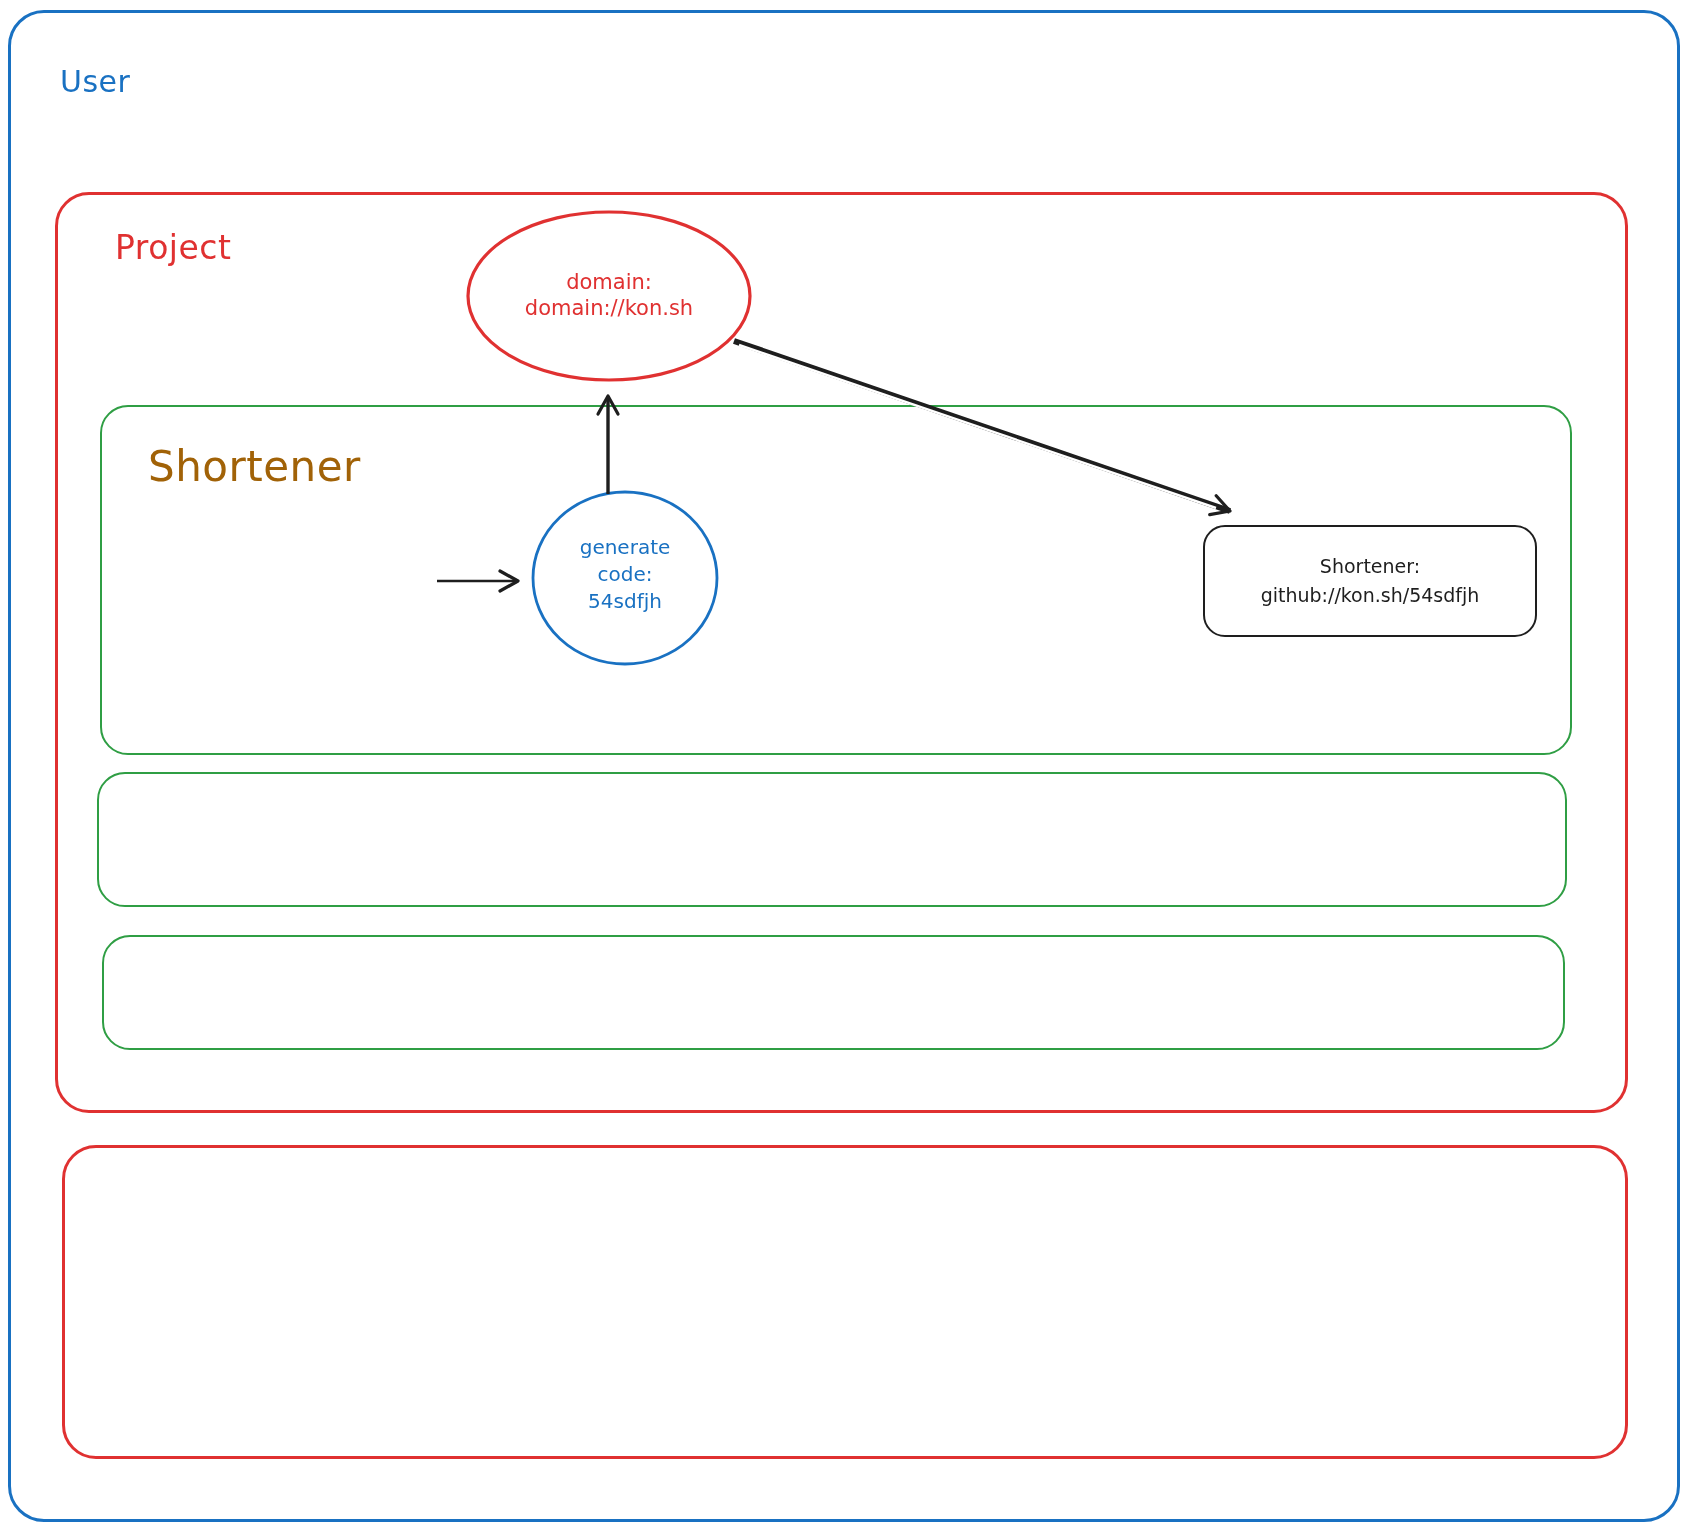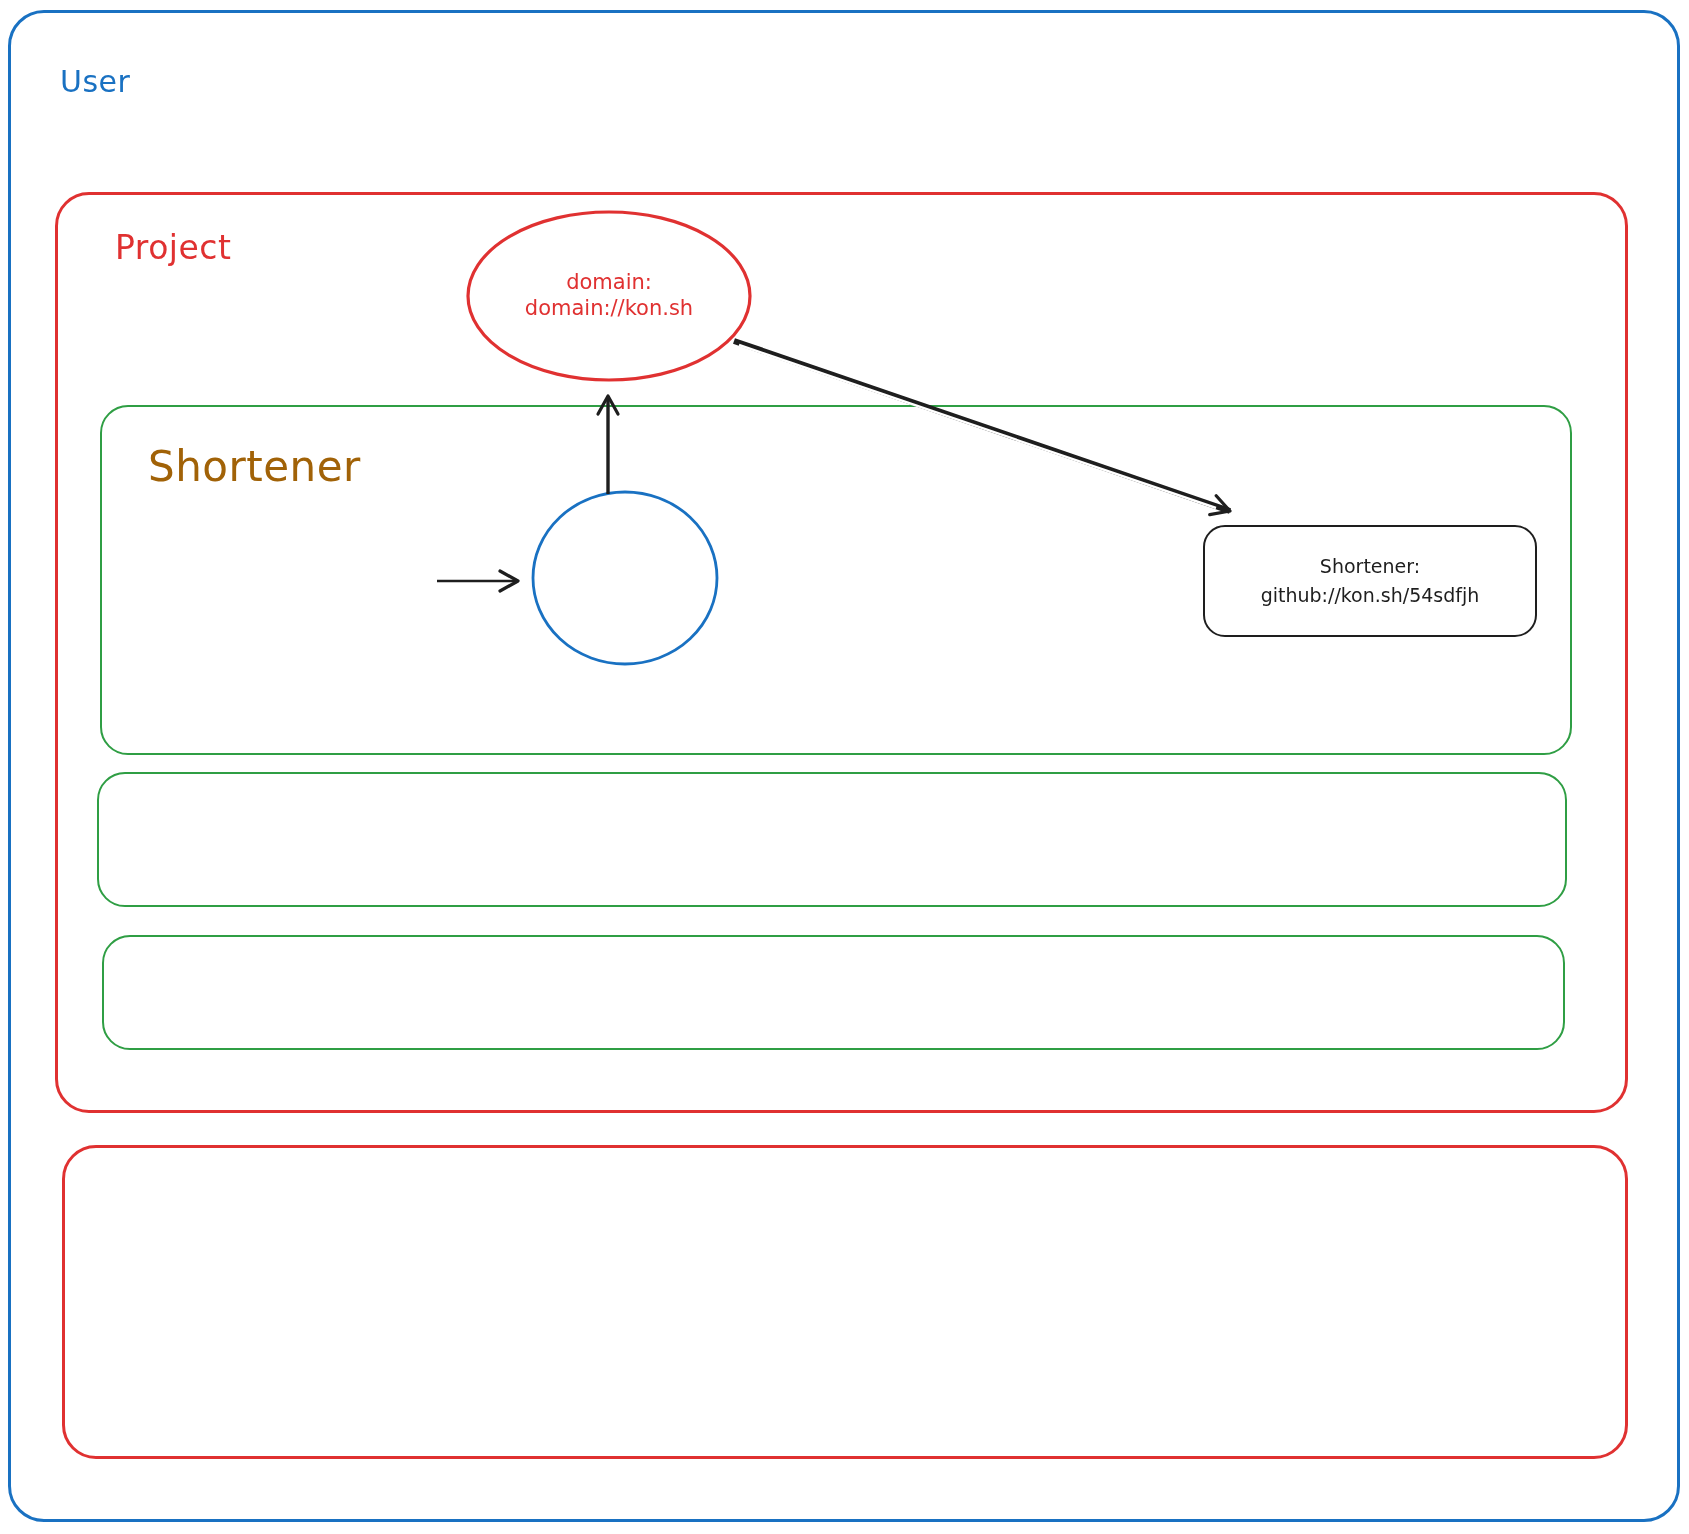--- a/index.html
+++ b/index.html
@@ -111,14 +111,19 @@
       <line x1="734" y1="341" x2="1230" y2="511" stroke="#1e1e1e" stroke-width="6" marker-end="url(#ah)"></line>
       <line x1="739" y1="345" x2="1216" y2="508" stroke="#ffffff" stroke-width="2.4"></line>
     </g>
   </svg>
 
   <div class="ellipse-text" id="domain-text">
     <div>domain:</div>
     <div>domain://kon.sh</div>
   </div>
 
+  <div class="ellipse-text" id="generate-text">
+    <div>generate</div>
+    <div>code:</div>
+    <div>54sdfjh</div>
+  </div>
 
 </div>
 
 </body></html>

